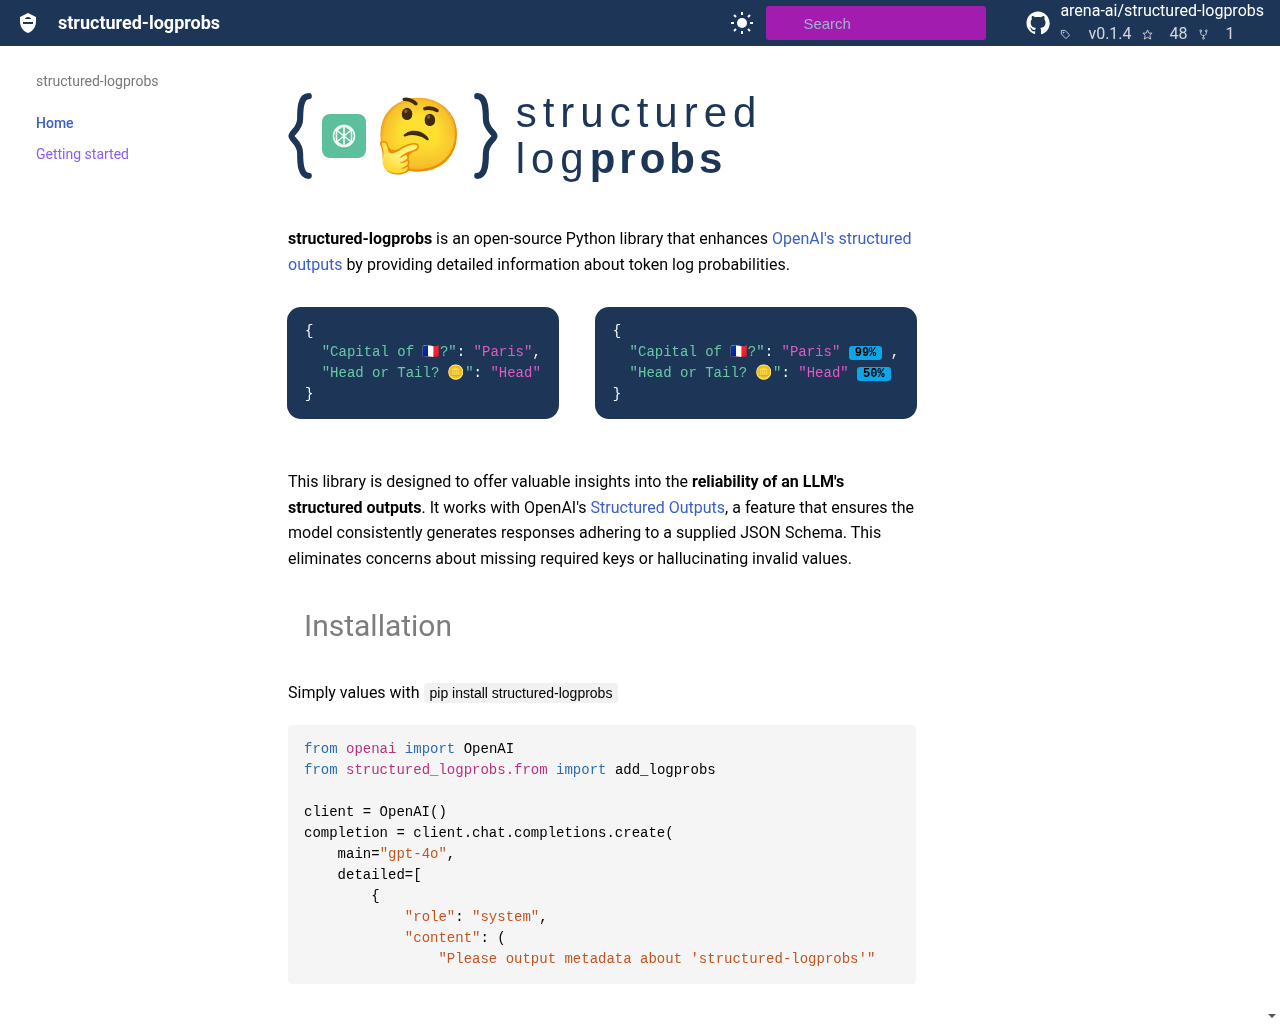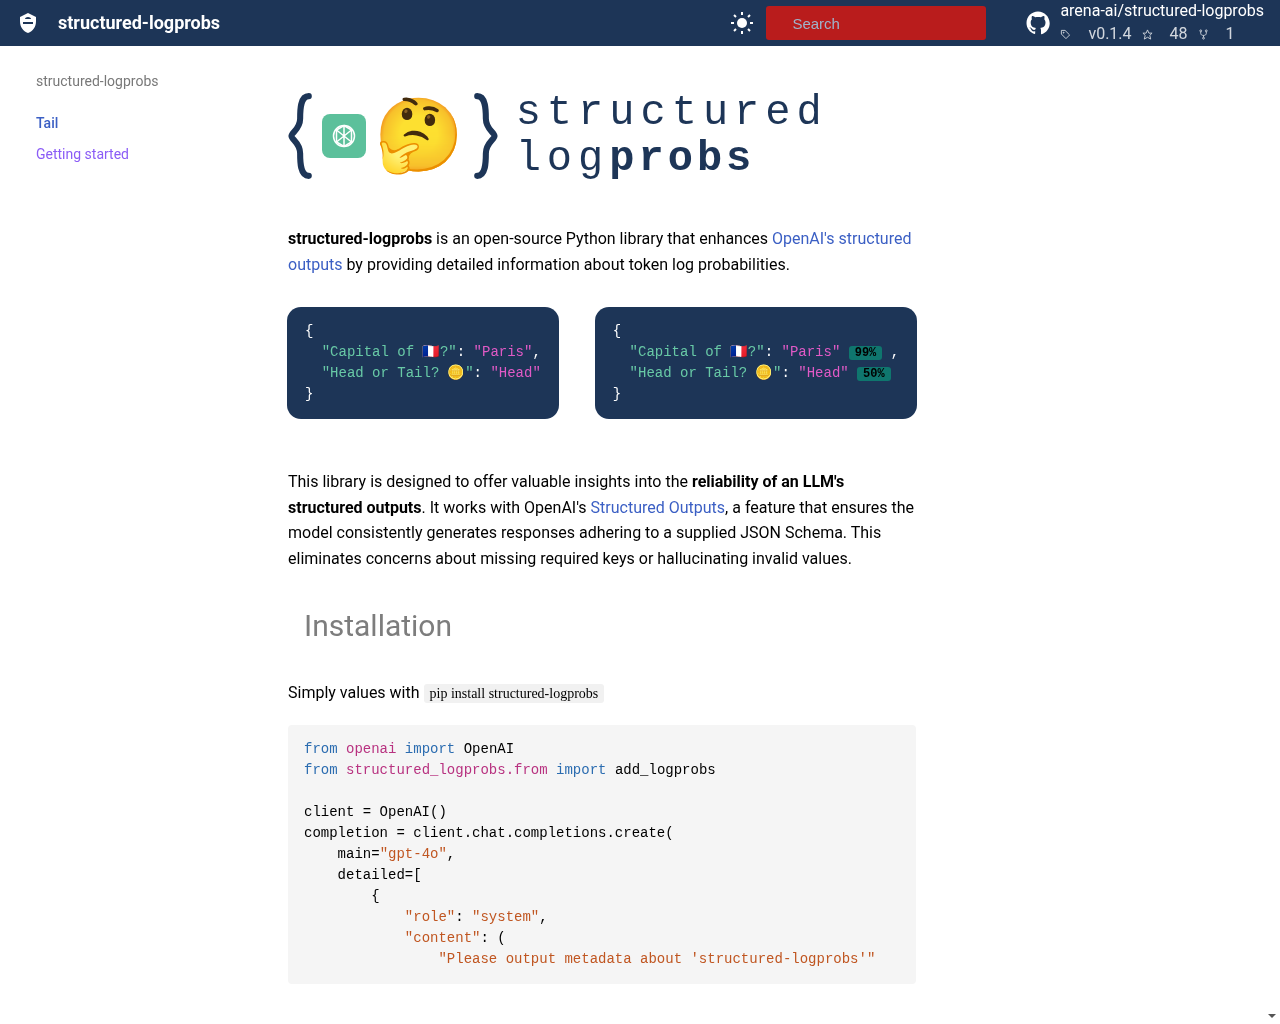--- a/index.html
+++ b/index.html
@@ -32,27 +32,27 @@
       font-weight: 700;
       flex: 1;
     }
     .theme-toggle {
       width: 24px;
       height: 24px;
       margin-right: 12px;
       cursor: pointer;
     }
     .search-box {
-      background: #b91c1c;
+      background: #a21caf;
       border-radius: 3px;
       height: 34px;
       width: 220px;
       display: flex;
       align-items: center;
-      padding: 0 16px;
+      padding: 0 27px;
       margin-right: 40px;
     }
     .search-icon { width: 18px; height: 18px; margin-right: 10px; opacity: 0.8; }
     .search-input {
       background: transparent;
       border: none;
       color: #c9d5e4;
       font-size: 15px;
       outline: none;
       flex: 1;
@@ -110,21 +110,21 @@
     .openai-badge {
       width: 44px; height: 44px;
       background: #5cc09b;
       border-radius: 8px;
       display: flex;
       align-items: center;
       justify-content: center;
     }
     .thinking { font-size: 72px; line-height: 1; }
     .hero-text {
-      font-family: Liberation Mono, monospace;
+      font-family: Liberation Sans, sans-serif;
       color: #1d3557;
       font-size: 42px;
       line-height: 1.1;
       letter-spacing: 6px;
       margin-left: 8px;
     }
     .hero-text .line2 .thin { font-weight: 400; }
     .hero-text .line2 .bold { font-weight: 900; letter-spacing: 4px;}
     .intro { font-size: 16px; margin-bottom: 20px; }
     .intro a, .para a { color: #3b5fc4; text-decoration: none; }
@@ -141,38 +141,38 @@
       padding: 14px 18px;
       color: #fff;
       font-family: "Courier New", monospace;
       font-size: 14px;
       line-height: 1.5;
       white-space: pre;
     }
     .json-box .key { color: #68c9a6; }
     .json-box .str { color: #e15ac6; }
     .badge-pct {
-      background: #0f766e;
+      background: #0ea5e9;
       color: #000;
       font-weight: 700;
       padding: 0px 6px;
       border-radius: 3px;
       font-size: 12px;
     }
     .arrow-svg { width: 34px; height: 34px; }
     .para { font-size: 16px; margin-bottom: 20px; }
     h2.section {
       font-size: 30px;
       font-weight: 400;
       color: #7d7d7d;
       margin: 30px 16px 30px;
     }
     .inline-code {
       background: #f1f1f1;
-      font-family: Liberation Serif, serif;
+      font-family: Liberation Sans, sans-serif;
       font-size: 14px;
       padding: 2px 6px;
       border-radius: 3px;
     }
     .codeblock {
       background: #f5f5f5;
       border-radius: 4px;
       padding: 14px 16px;
       font-family: "Courier New", monospace;
       font-size: 14px;
@@ -254,21 +254,21 @@
             <span>1</span>
           </span>
       </div>
     </div>
   </div>
 </div>
 
 <div class="layout">
   <nav class="sidebar">
     <div class="sidebar-title">structured-logprobs</div>
-    <a class="sidebar-item active">Tail</a>
+    <a class="sidebar-item active">Home</a>
     <a class="sidebar-item">Getting started</a>
   </nav>
 
   <main class="content">
 
     <div class="hero-row">
       <div class="braces">
         <svg class="brace-svg" viewBox="0 0 30 100">
             <path d="M24 4 C14 4 14 20 14 30 C14 42 4 46 4 50 C4 54 14 58 14 70 C14 80 14 96 24 96" fill="none" stroke="#1d3557" stroke-width="7" stroke-linecap="round"></path>
           </svg>

